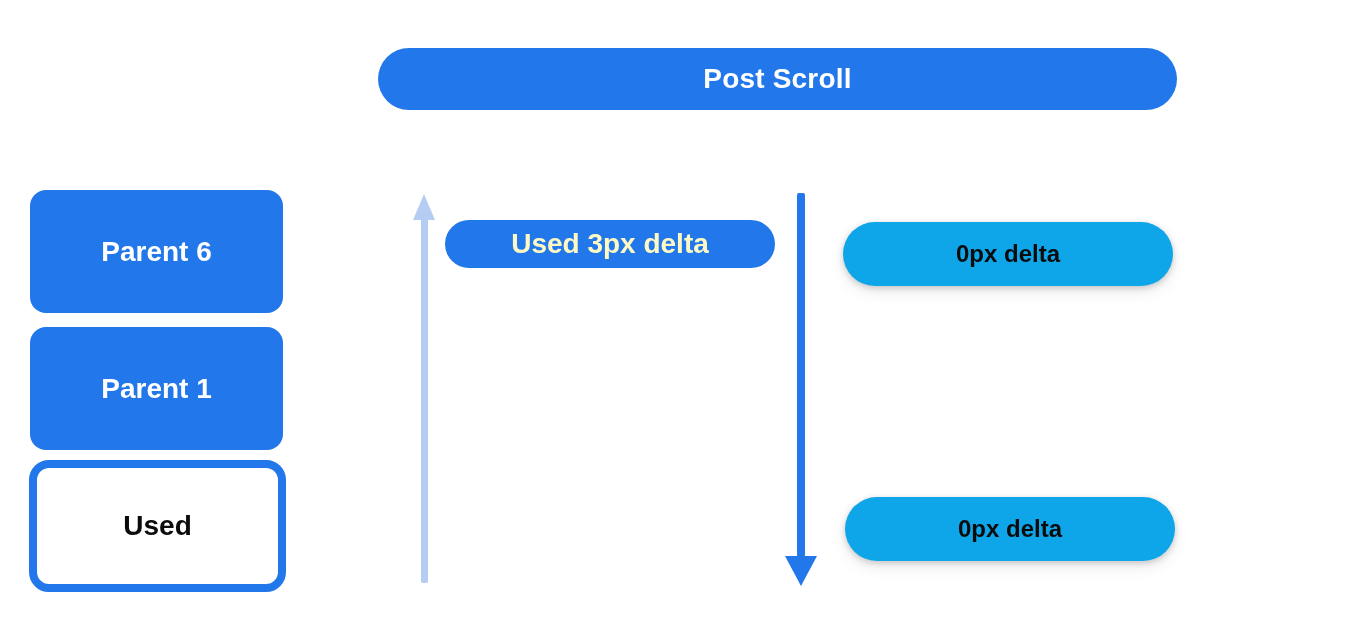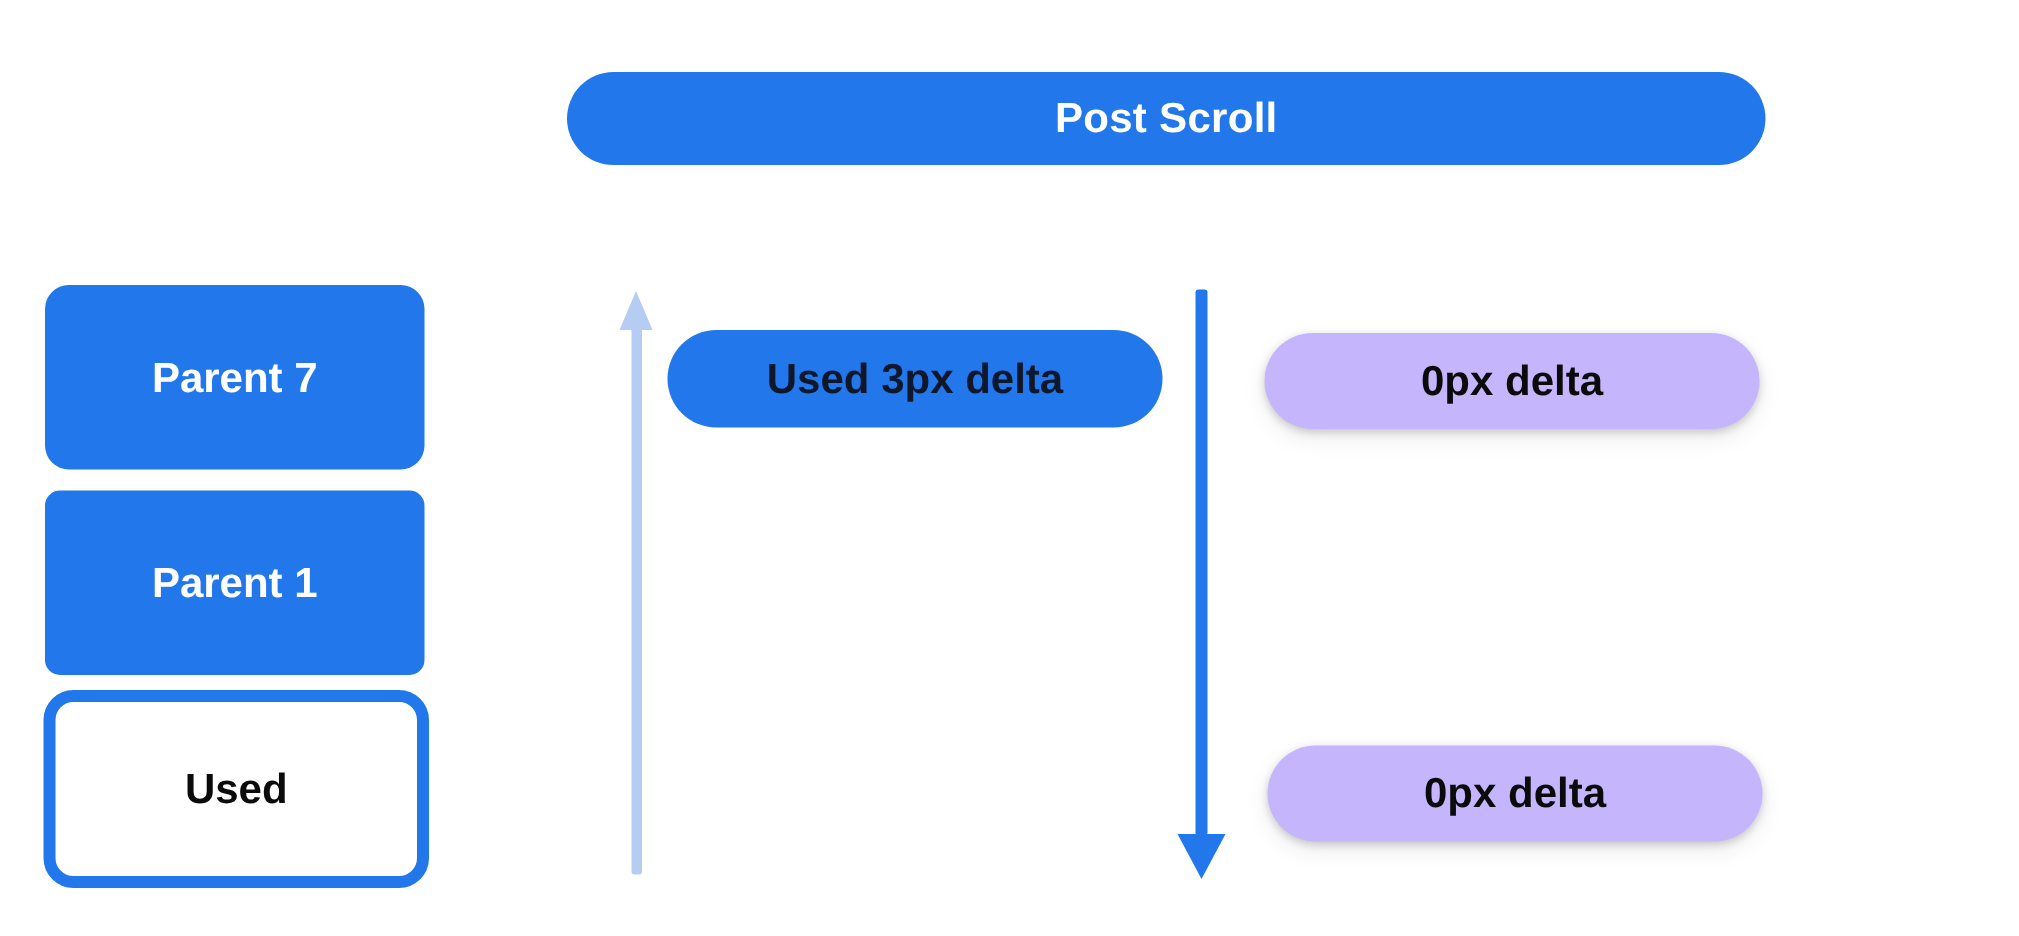--- a/index.html
+++ b/index.html
@@ -36,49 +36,49 @@
   
   .parent-box {
     left: 30px; width: 253px; height: 123px;
     background: #2277EB;
     border-radius: 16px;
     color: #ffffff;
     font-weight: 700;
     font-size: 28px;
   }
   .parent-2 { top: 190px; }
-  .parent-1 { top: 327px; border-radius: 10px; }
+  .parent-1 { top: 327px; }
   .child-box {
     left: 29px; top: 460px; width: 257px; height: 132px;
     background: #ffffff;
     border: 8px solid #2277EB;
     border-radius: 20px;
     color: #0b0b0b;
     font-weight: 600;
     font-size: 28px;
   }
   
   .mid-pill {
-    left: 445px; width: 330px; height: 65px;
+    left: 445px; width: 330px; height: 48px;
     background: #2277EB;
     border-radius: 33px;
-    color: #0f172a;
+    color: #fef9c3;
     font-weight: 700;
     font-size: 28px;
   }
   .used-delta { top: 220px; }
   .no-delta  { top: 357px; }
   
   .white-pill {
     width: 330px; height: 64px;
-    background: #c4b5fd;
+    background: #0ea5e9;
     border-radius: 32px;
     color: #0b0b0b;
     font-weight: 600;
-    font-size: 28px;
+    font-size: 24px;
     box-shadow: 0 2px 6px rgba(0,0,0,0.18), 0 6px 16px rgba(0,0,0,0.08);
   }
   .zero-delta-top    { left: 843px; top: 222px; }
   .zero-delta-bottom { left: 845px; top: 497px; }
   
   .arrow { position: absolute; }
   .arrow-shaft { position: absolute; border-radius: 2px; }
   .arrow-head  { position: absolute; width: 0; height: 0; }
 
   .up-arrow-shaft {
@@ -105,21 +105,21 @@
 </head>
 <body>
 
 <div class="canvas">
 
   <div class="pill header-pill">
     <span>Post Scroll</span>
   </div>
 
   <div class="box parent-box parent-2">
-    <span>Parent 7</span>
+    <span>Parent 6</span>
   </div>
 
   <div class="box parent-box parent-1">
     <span>Parent 1</span>
   </div>
 
   <div class="box child-box">
     <span>Used</span>
   </div>
 

